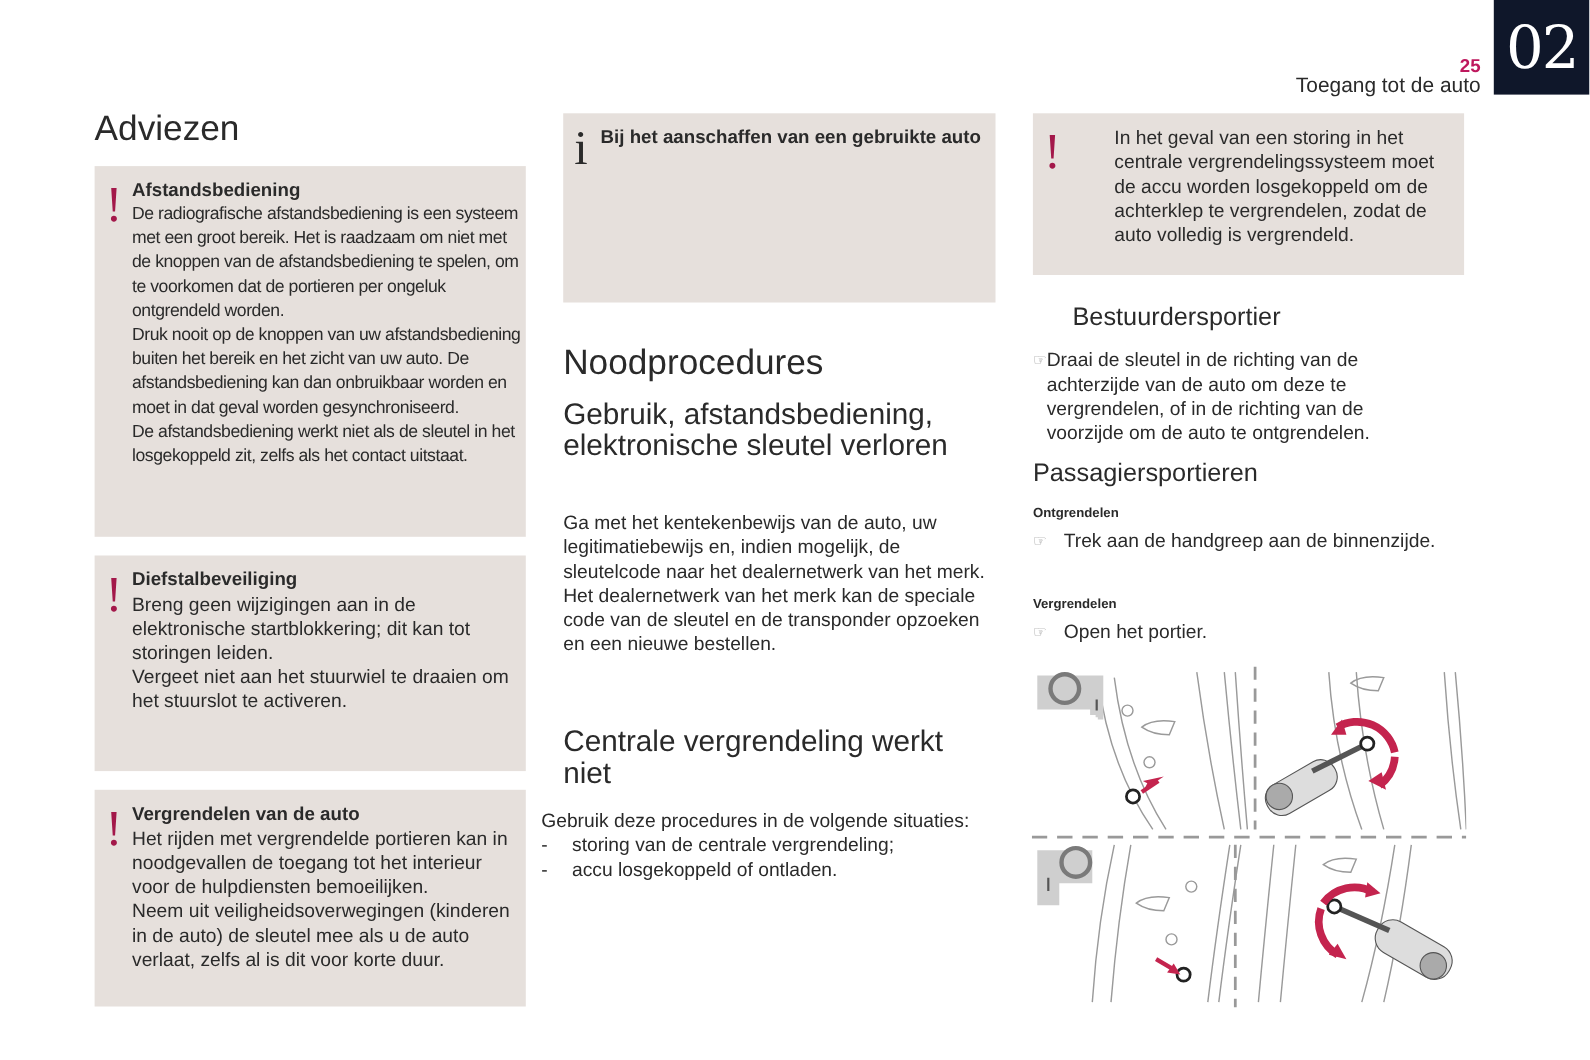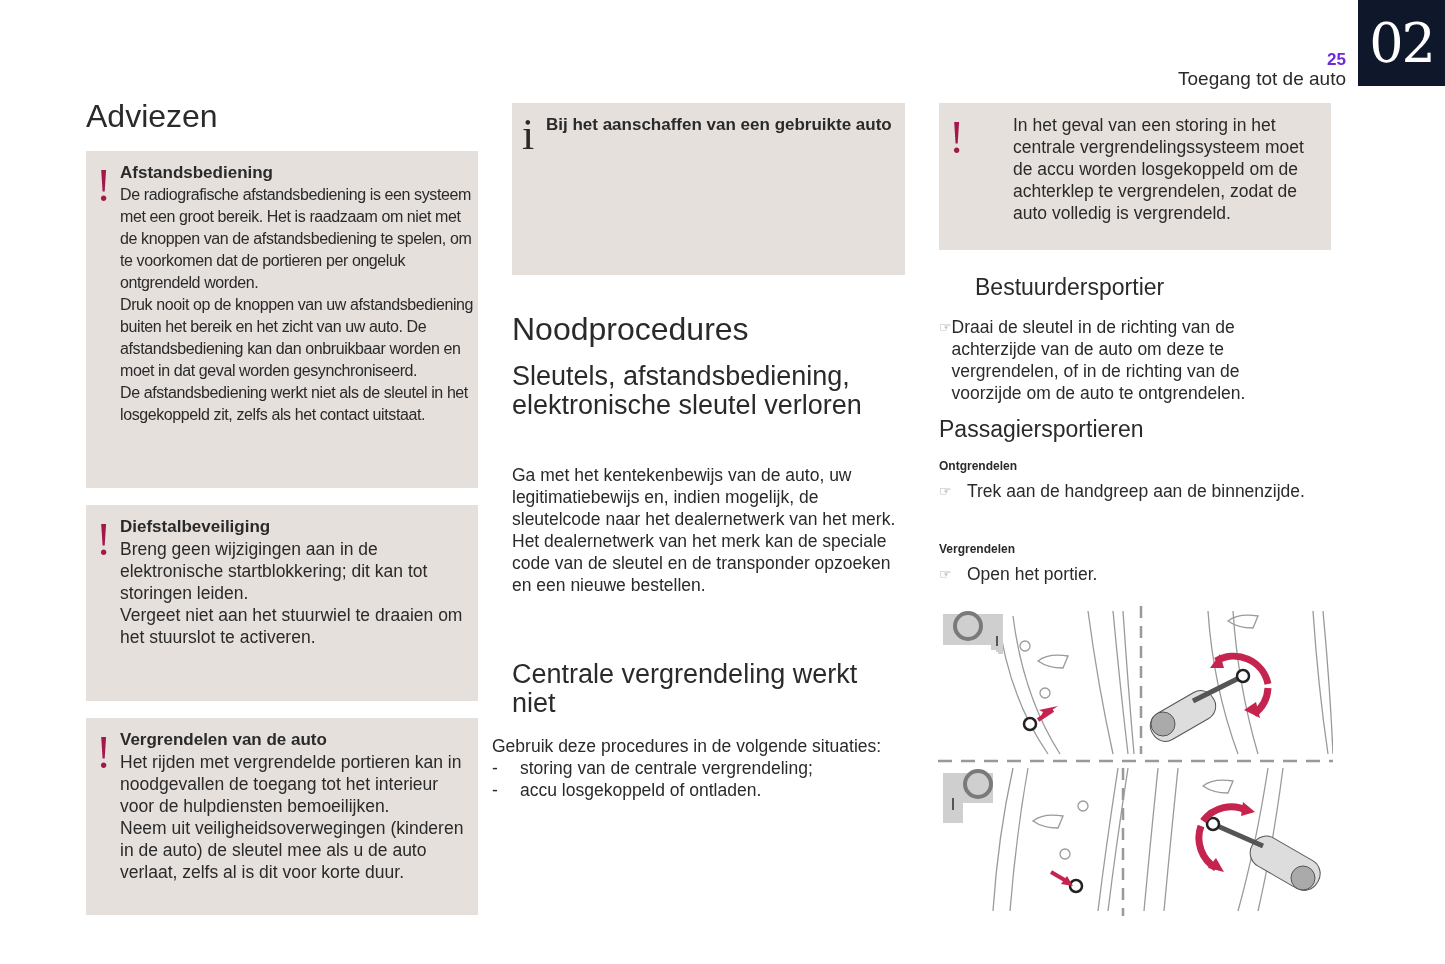--- a/index.html
+++ b/index.html
@@ -7,21 +7,21 @@
     width: 1445px; height: 964px; background: #ffffff; position: relative; overflow: hidden;
     font-family: "Liberation Sans", sans-serif; color: #2a2a2a;
   }
   .chapter-tab {
     position: absolute; left: 1358px; top: 0; width: 87px; height: 86px;
     background: #0f172a; color: #fff; display: flex; align-items: center; justify-content: center;
     font-family: "DejaVu Serif", "Liberation Serif", serif; font-size: 54px; font-weight: 300;
     letter-spacing: -2px;
   }
   .page-num {
-    position: absolute; right: 99px; top: 50px; font-size: 17px; font-weight: bold; color: #6d28d9;
+    position: absolute; right: 99px; top: 50px; font-size: 17px; font-weight: bold; color: #be185d;
   }
   .section-title {
     position: absolute; right: 99px; top: 68px; font-size: 19px; color: #2a2a2a;
   }
   .h1 { position: absolute; font-size: 32px; color: #2a2a2a; line-height: 1; }
   .h2 { position: absolute; font-size: 27px; color: #2a2a2a; line-height: 29px; }
   .h3 { position: absolute; font-size: 23px; color: #2a2a2a; line-height: 1; }
   .box {
     position: absolute; background: #e6e0dc;
   }
@@ -85,21 +85,21 @@
 </div>
 
 <div class="box" style="left:512px;top:103px;width:393px;height:172px;">
   <div class="mark info" style="left:10px;top:10px;">i</div>
   <div class="content">
     <div class="title">Bij het aanschaffen van een gebruikte auto</div>
   </div>
 </div>
 
 <div class="h1" style="left:512px;top:313px;">Noodprocedures</div>
-<div class="h2" style="left:512px;top:362px;width:395px;">Sleutels, afstandsbediening, elektronische sleutel verloren</div>
+<div class="h2" style="left:512px;top:362px;width:395px;">Gebruik, afstandsbediening, elektronische sleutel verloren</div>
 
 <div class="body-text" style="left:512px;top:464px;width:395px;">
   <p>Ga met het kentekenbewijs van de auto, uw legitimatiebewijs en, indien mogelijk, de sleutelcode naar het dealernetwerk van het merk.</p>
   <p>Het dealernetwerk van het merk kan de speciale code van de sleutel en de transponder opzoeken en een nieuwe bestellen.</p>
 </div>
 
 <div class="h2" style="left:512px;top:660px;width:395px;">Centrale vergrendeling werkt niet</div>
 
 <div class="body-text" style="left:492px;top:735px;width:395px;">
   <p>Gebruik deze procedures in de volgende situaties:</p>

